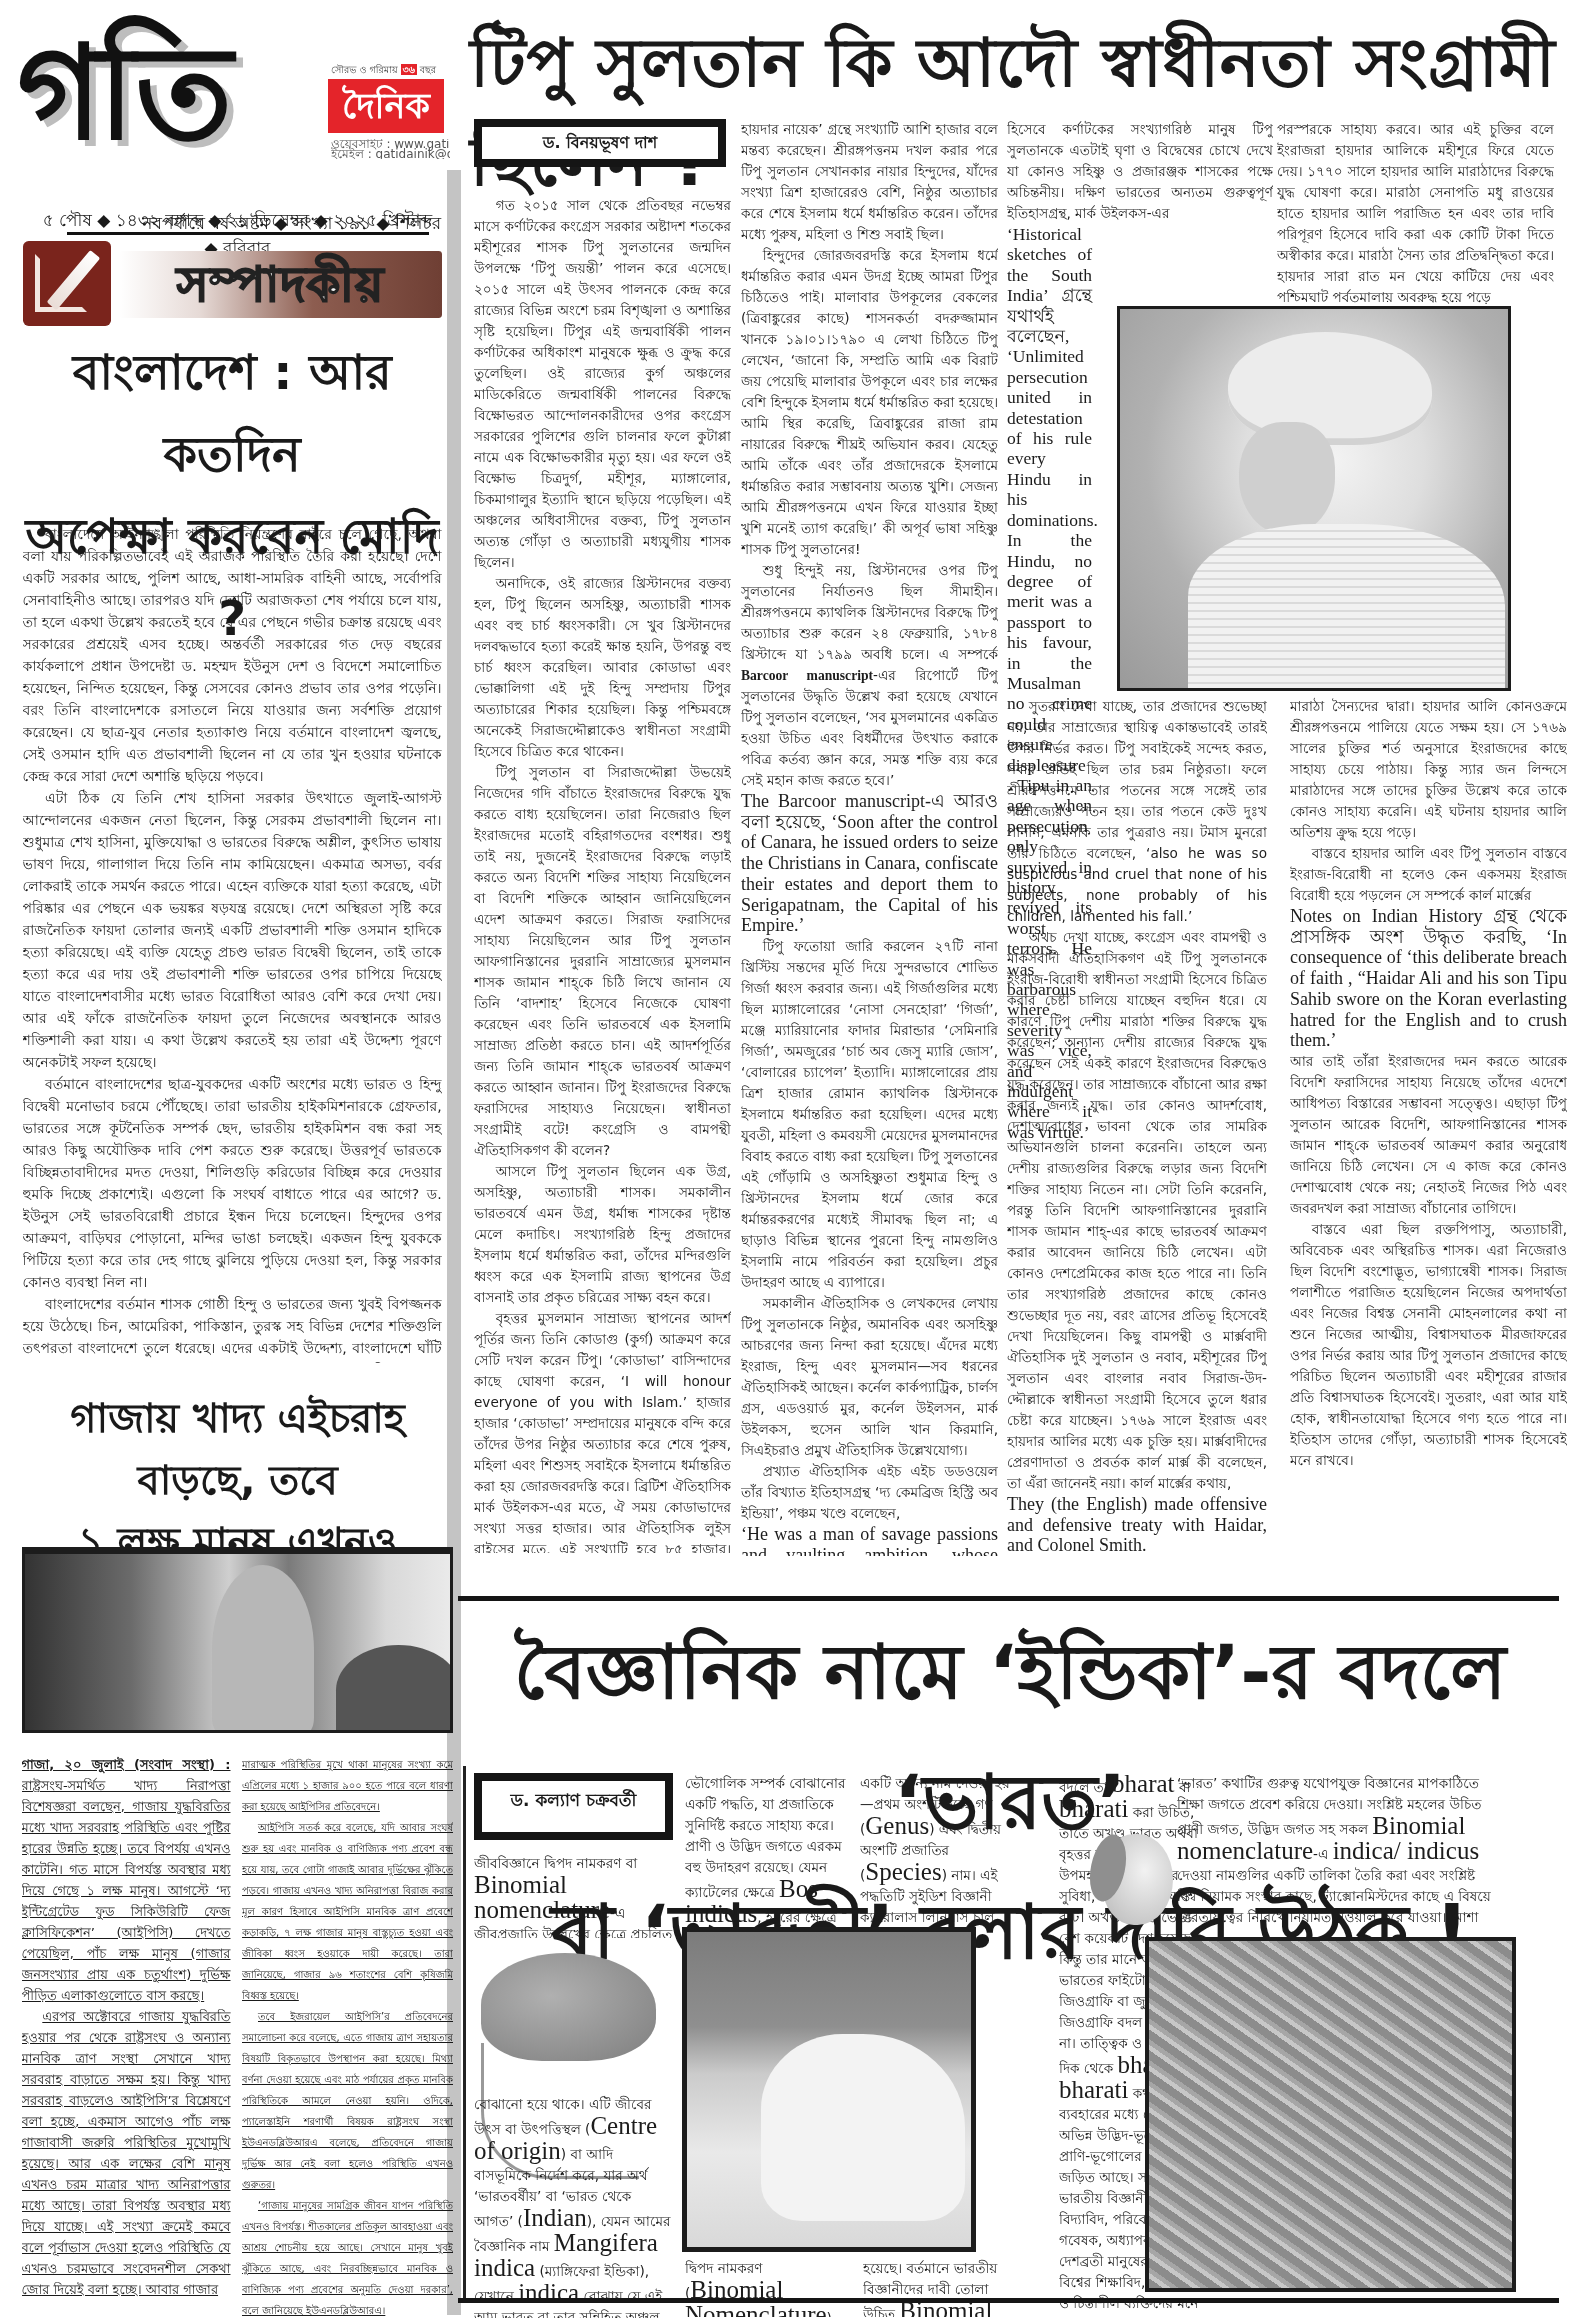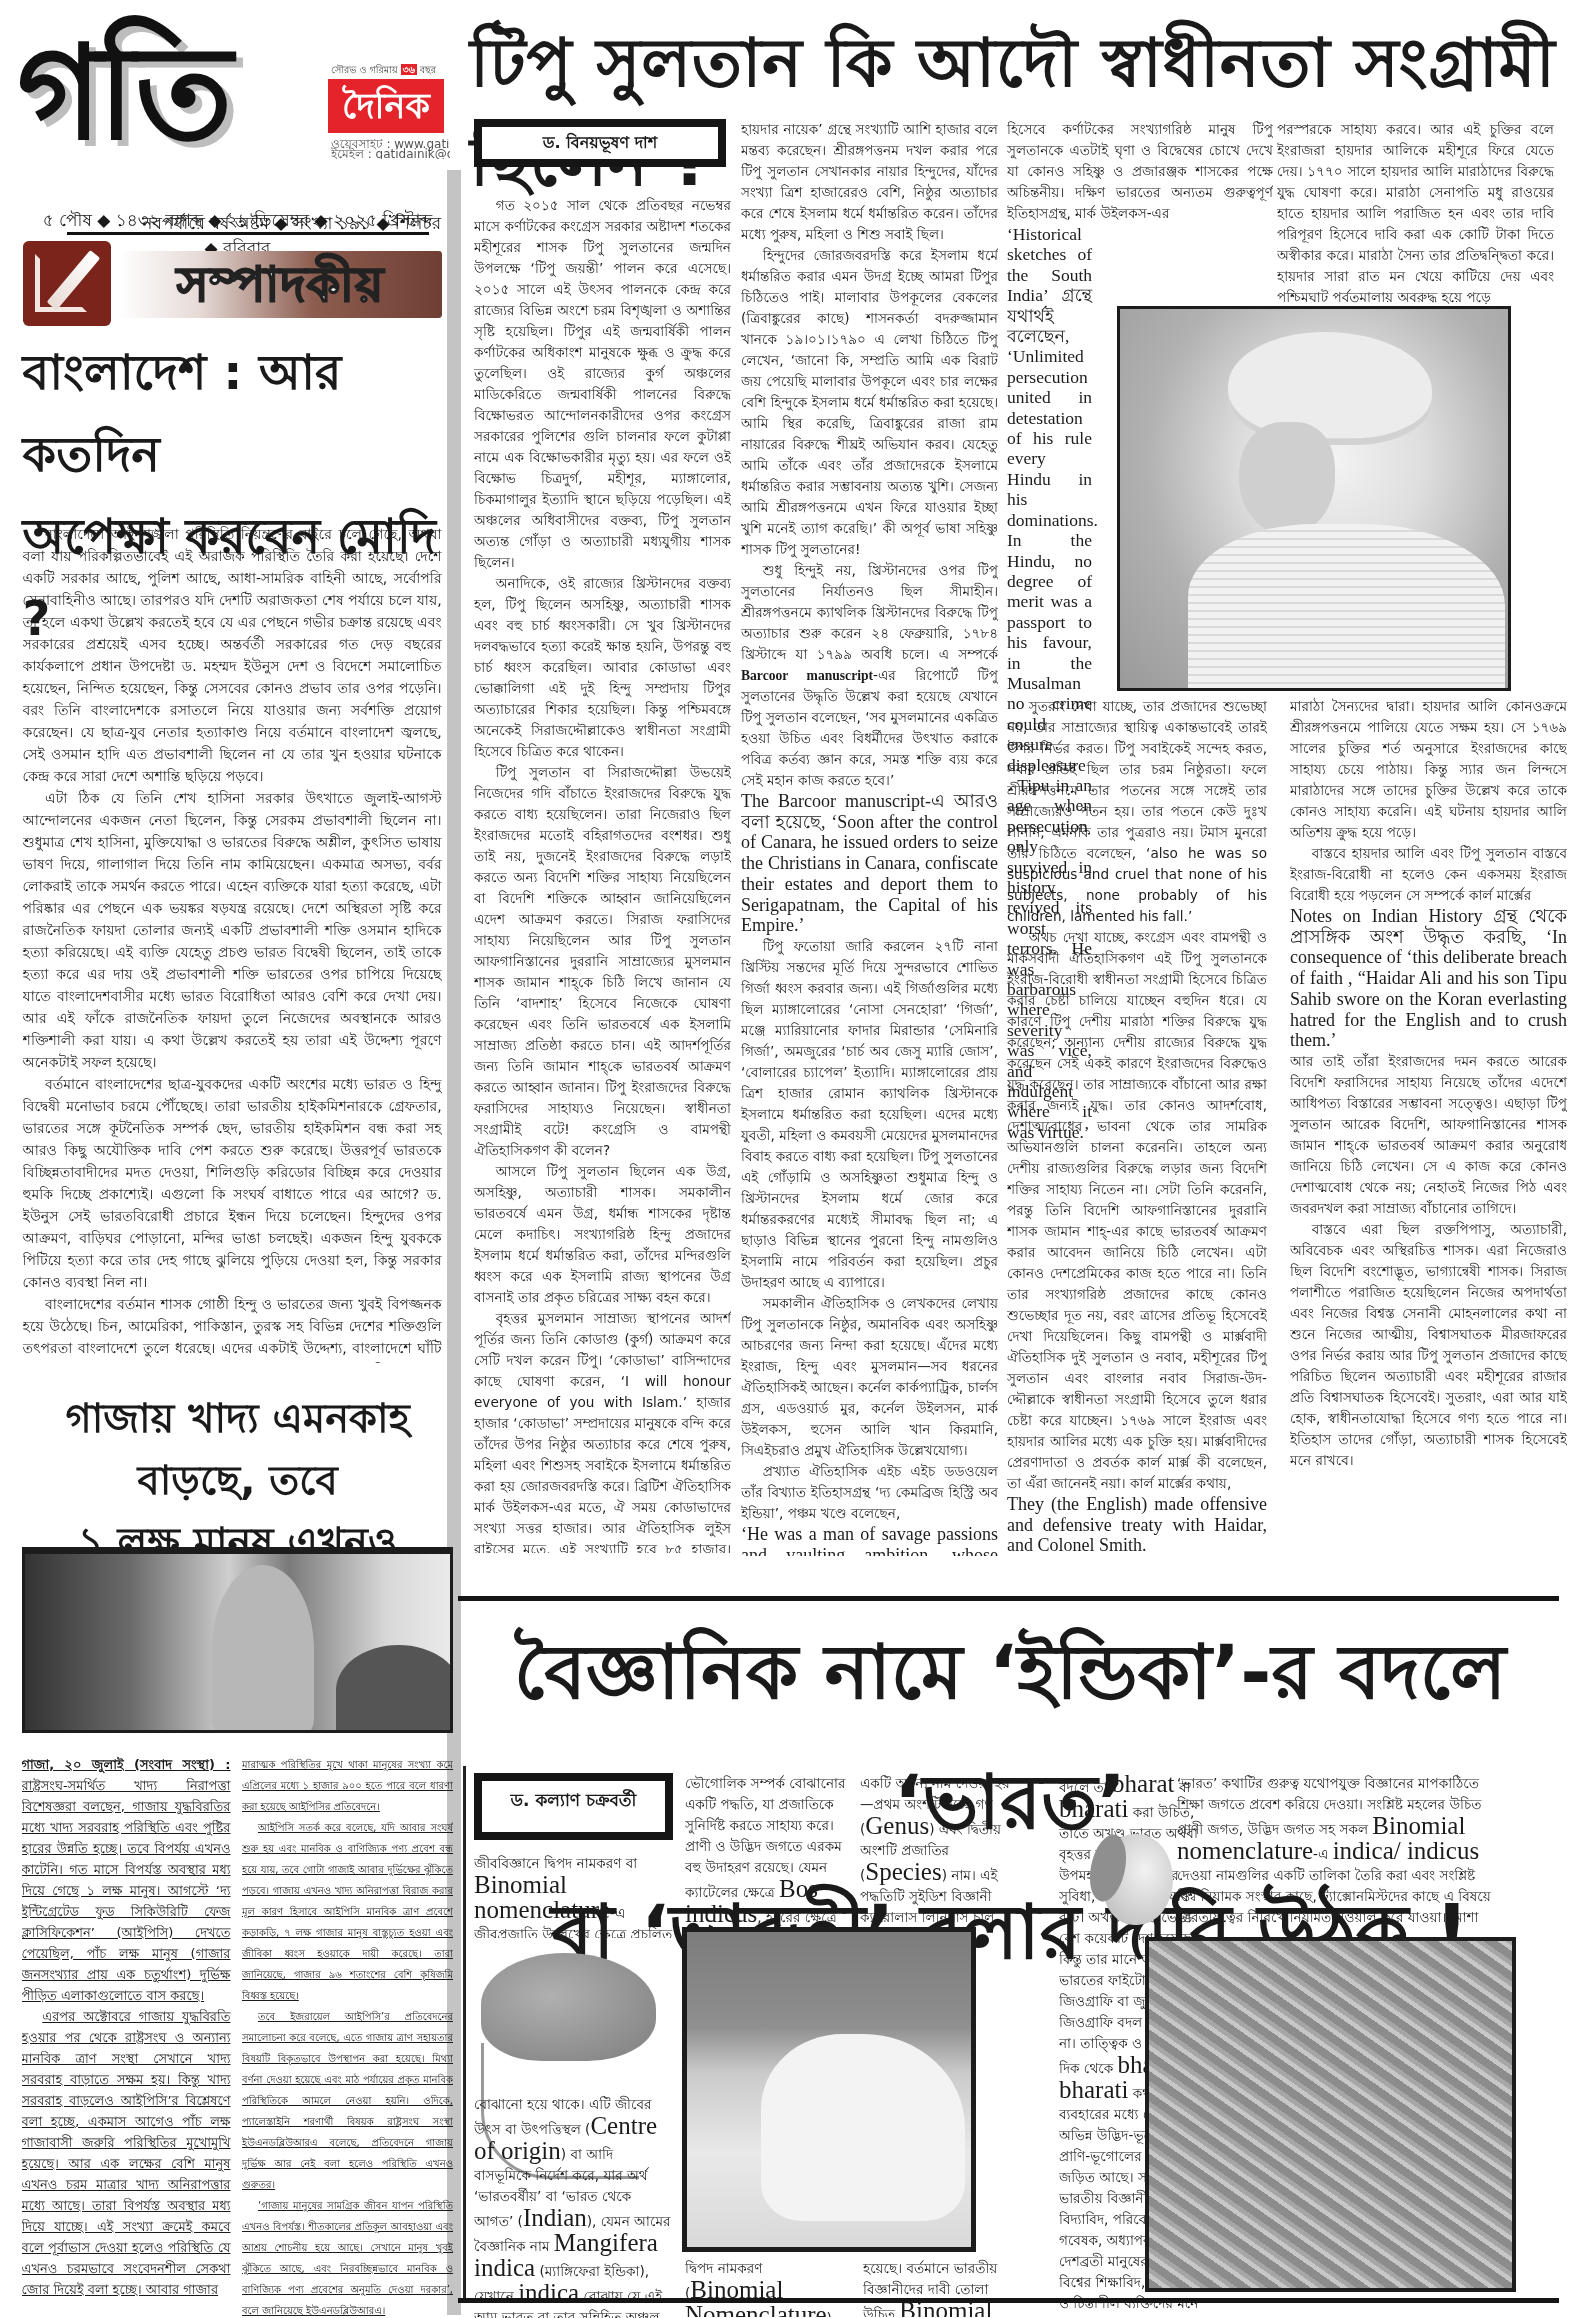--- a/index.html
+++ b/index.html
@@ -42,21 +42,21 @@
     background: linear-gradient(90deg, #ffffff 0%, #e6dad6 25%, #8d5d50 60%, #6f3f34 100%);
     border-radius: 3.4px;
   }
   .ed-banner span {
     position: absolute; left: 0; top: 0; width: 100%; height: 100%;
     text-align: center; line-height: 67px; font-size: 48px; font-weight: bold;
     color: #f5f5f5; -webkit-text-stroke: 1.7px #222; letter-spacing: 1.1px;
   }
 
   
-  .hl-editorial { left: 22.6px; top: 331px; width: 419px; font-size: 48px; line-height: 82px; font-weight: bold; }
+  .hl-editorial { left: 22.6px; top: 331px; width: 419px; font-size: 48px; line-height: 82px; text-align: center; font-weight: bold; }
   .hl-tipu { left: 470px; top: 14px; width: 1087px; font-size: 67px; line-height: 99px; font-weight: bold; text-align: left; letter-spacing: 0.6px; }
   .hl-gaza { left: 22.6px; top: 1387px; width: 430px; font-size: 40px; line-height: 62px; text-align: center; font-weight: bold; }
   .hl-science { left: 464px; top: 1607px; width: 1092px; font-size: 75px; line-height: 130px; text-align: center; font-weight: bold; }
 
   
   .col { font-size: 13.6px; line-height: 20.7px; text-align: justify; overflow: hidden; color: #1c1c1c; }
   .col p { text-indent: 1.6em; }
   .col p + p { margin-top: 0; }
   .col .e { font-family: "Liberation Serif", serif; font-size: 18px; line-height: 20.7px; }
   .col-ed { left: 22.6px; top: 523px; width: 419px; height: 840px; font-size: 14px; line-height: 22px; }
@@ -202,21 +202,21 @@
 </div>
 <div class="abs col bn" style="left:1277px; top:696px; width:277px; height:860px; font-size:13.6px; line-height:21px;margin-left:13px;">
   <p style="text-indent:0">মারাঠা সৈন্যদের দ্বারা। হায়দার আলি কোনওক্রমে শ্রীরঙ্গপত্তনমে পালিয়ে যেতে সক্ষম হয়। সে ১৭৬৯ সালের চুক্তির শর্ত অনুসারে ইংরাজদের কাছে সাহায্য চেয়ে পাঠায়। কিন্তু স্যার জন লিন্দসে মারাঠাদের সঙ্গে তাদের চুক্তির উল্লেখ করে তাকে কোনও সাহায্য করেনি। এই ঘটনায় হায়দার আলি অতিশয় ক্রুদ্ধ হয়ে পড়ে।</p>
   <p>বাস্তবে হায়দার আলি এবং টিপু সুলতান বাস্তবে ইংরাজ-বিরোধী না হলেও কেন একসময় ইংরাজ বিরোধী হয়ে পড়লেন সে সম্পর্কে কার্ল মার্ক্সের</p>
   <p style="text-indent:0" class="e">Notes on Indian History গ্রন্থ থেকে প্রাসঙ্গিক অংশ উদ্ধৃত করছি, ‘In consequence of ‘this deliberate breach of faith , “Haidar Ali and his son Tipu Sahib swore on the Koran everlasting hatred for the English and to crush them.’</p>
   <p style="text-indent:0">আর তাই তাঁরা ইংরাজদের দমন করতে আরেক বিদেশি ফরাসিদের সাহায্য নিয়েছে তাঁদের এদেশে আধিপত্য বিস্তারের সম্ভাবনা সত্ত্বেও। এছাড়া টিপু সুলতান আরেক বিদেশি, আফগানিস্তানের শাসক জামান শাহ্‌কে ভারতবর্ষ আক্রমণ করার অনুরোধ জানিয়ে চিঠি লেখেন। সে এ কাজ করে কোনও দেশাত্মবোধ থেকে নয়; নেহাতই নিজের পিঠ এবং জবরদখল করা সাম্রাজ্য বাঁচানোর তাগিদে।</p>
   <p>বাস্তবে এরা ছিল রক্তপিপাসু, অত্যাচারী, অবিবেচক এবং অস্থিরচিত্ত শাসক। এরা নিজেরাও ছিল বিদেশি বংশোদ্ভূত, ভাগ্যান্বেষী শাসক। সিরাজ পলাশীতে পরাজিত হয়েছিলেন নিজের অপদার্থতা এবং নিজের বিশ্বস্ত সেনানী মোহনলালের কথা না শুনে নিজের আত্মীয়, বিশ্বাসঘাতক মীরজাফরের ওপর নির্ভর করায় আর টিপু সুলতান প্রজাদের কাছে পরিচিত ছিলেন অত্যাচারী এবং মহীশূরের রাজার প্রতি বিশ্বাসঘাতক হিসেবেই। সুতরাং, এরা আর যাই হোক, স্বাধীনতাযোদ্ধা হিসেবে গণ্য হতে পারে না। ইতিহাস তাদের গোঁড়া, অত্যাচারী শাসক হিসেবেই মনে রাখবে।</p>
 </div>
 
 <h2 class="abs hl-gaza bn">
-  <div>গাজায় খাদ্য এমনকাহ বাড়ছে, তবে</div>
+  <div>গাজায় খাদ্য এইচরাহ বাড়ছে, তবে</div>
   <div>১ লক্ষ মানুষ এখনও ‘বিপর্যস্ত’</div>
 </h2>
 <div class="abs rule-gaza-top"></div>
 <div class="abs photo photo-gaza">
   <div class="figure"></div>
   <div class="pot"></div>
 </div>
 <div class="abs gaza-c1 bn">
   <p class="first"><span class="dateline">গাজা, ২০ জুলাই (সংবাদ সংস্থা) :</span> <span>রাষ্ট্রসংঘ-সমর্থিত খাদ্য নিরাপত্তা বিশেষজ্ঞরা বলছেন, গাজায় যুদ্ধবিরতির মধ্যে খাদ্য সরবরাহ পরিস্থিতি এবং পুষ্টির হারের উন্নতি হচ্ছে। তবে বিপর্যয় এখনও কাটেনি। গত মাসে বিপর্যস্ত অবস্থার মধ্য দিয়ে গেছে ১ লক্ষ মানুষ। আগস্টে ‘দ্য ইন্টিগ্রেটেড ফুড সিকিউরিটি ফেজ ক্লাসিফিকেশন’ (আইপিসি) দেখতে পেয়েছিল, পাঁচ লক্ষ মানুষ (গাজার জনসংখ্যার প্রায় এক চতুর্থাংশ) দুর্ভিক্ষ পীড়িত এলাকাগুলোতে বাস করছে।</span></p>
   <p>এরপর অক্টোবরে গাজায় যুদ্ধবিরতি হওয়ার পর থেকে রাষ্ট্রসংঘ ও অন্যান্য মানবিক ত্রাণ সংস্থা সেখানে খাদ্য সরবরাহ বাড়াতে সক্ষম হয়। কিন্তু খাদ্য সরবরাহ বাড়লেও আইপিসি’র বিশ্লেষণে বলা হচ্ছে, একমাস আগেও পাঁচ লক্ষ গাজাবাসী জরুরি পরিস্থিতির মুখোমুখি হয়েছে। আর এক লক্ষের বেশি মানুষ এখনও চরম মাত্রার খাদ্য অনিরাপত্তার মধ্যে আছে। তারা বিপর্যস্ত অবস্থার মধ্য দিয়ে যাচ্ছে। এই সংখ্যা ক্রমেই কমবে বলে পূর্বাভাস দেওয়া হলেও পরিস্থিতি যে এখনও চরমভাবে সংবেদনশীল সেকথা জোর দিয়েই বলা হচ্ছে। আবার গাজার</p>

